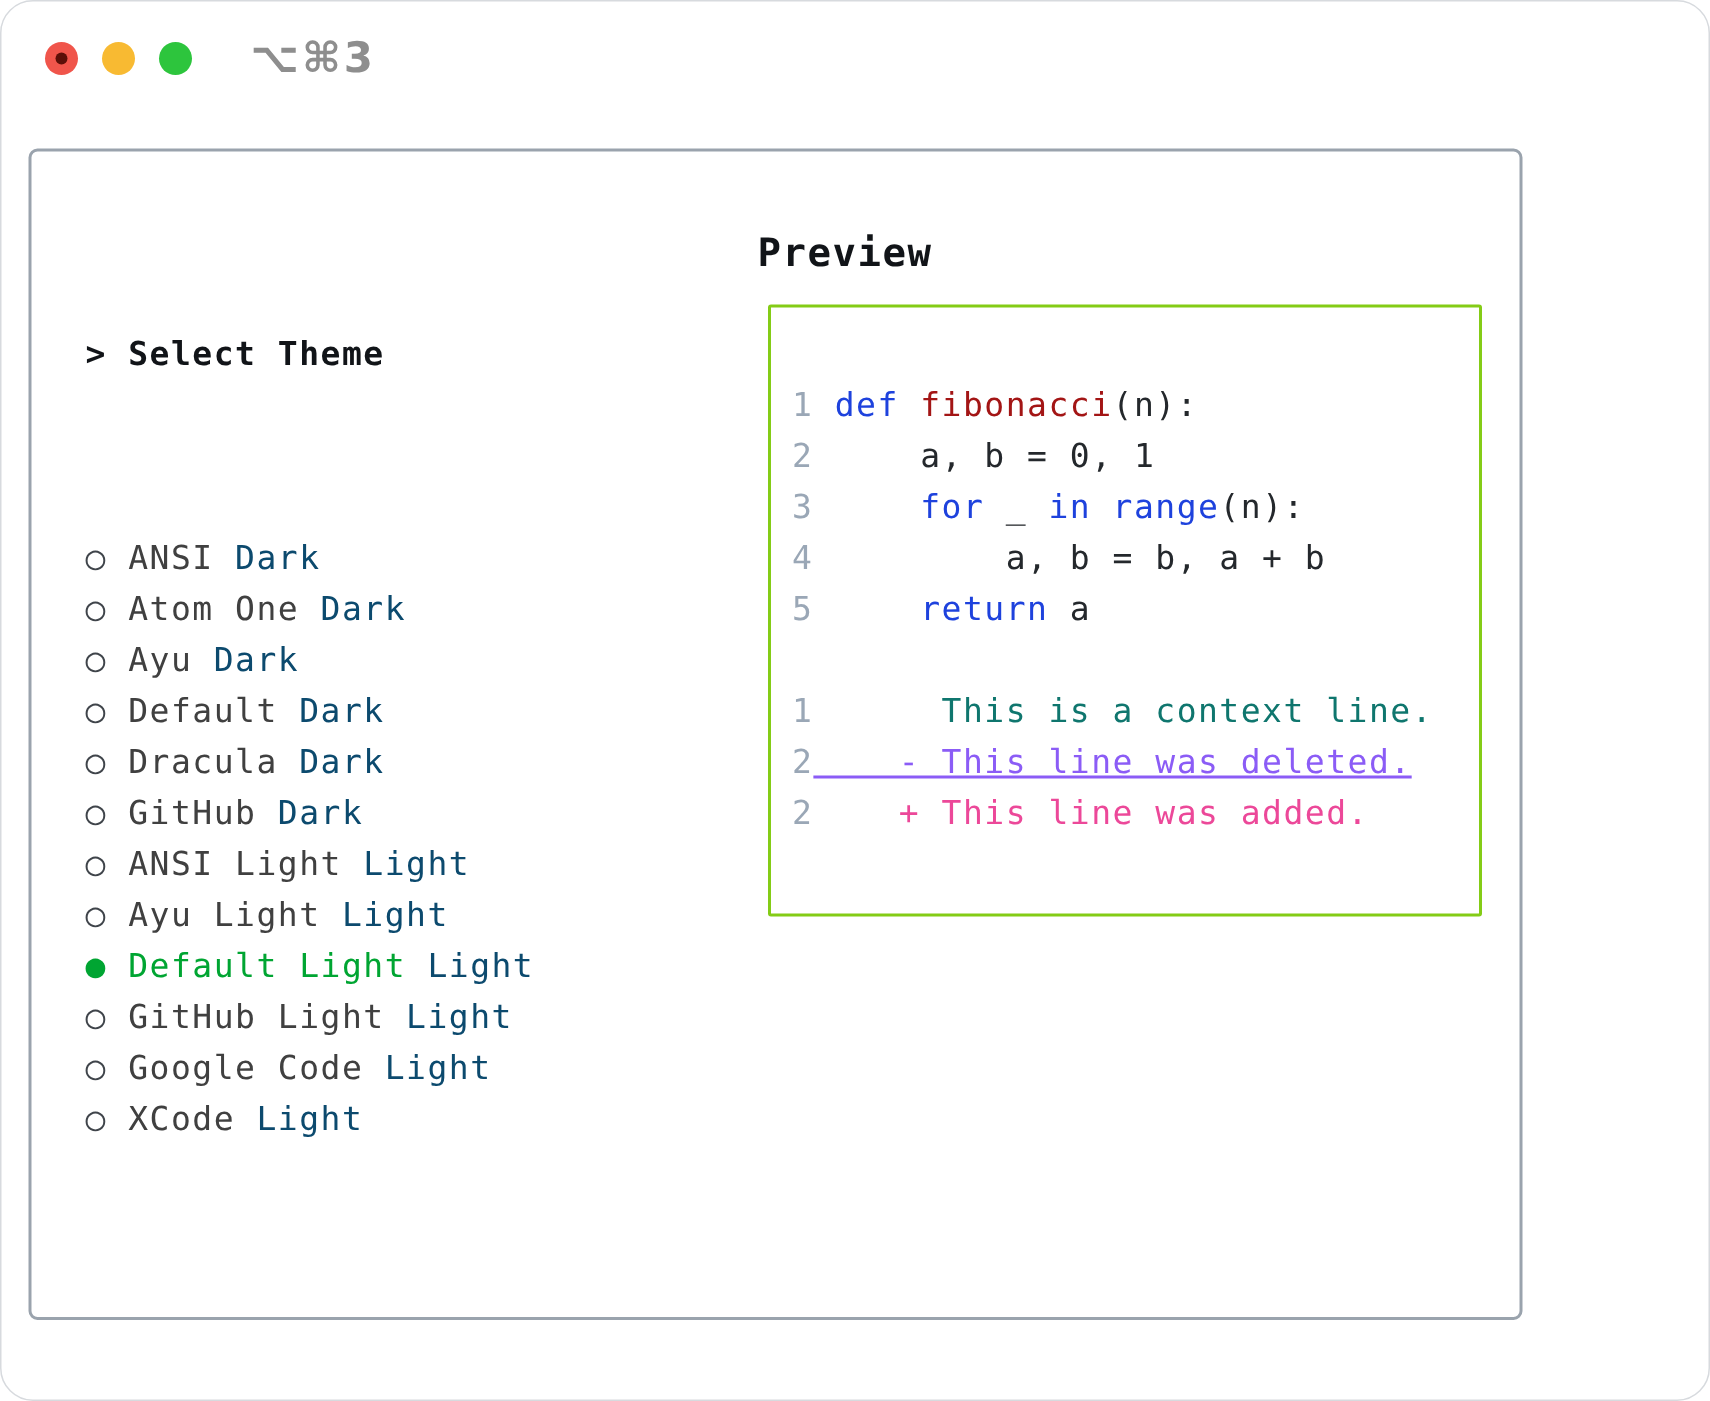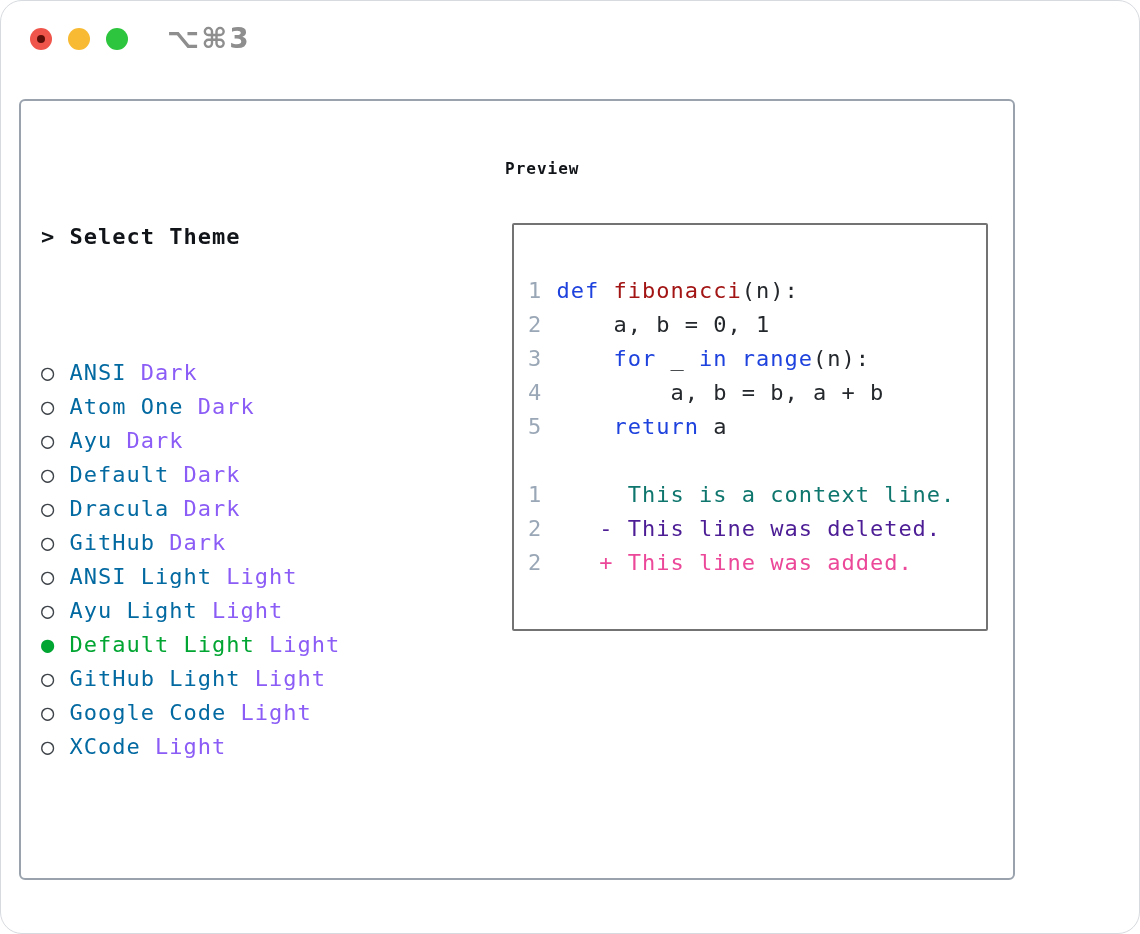--- a/index.html
+++ b/index.html
@@ -31,46 +31,46 @@
 
   
   .panel {
     position:absolute; left:18px; top:98px; width:996px; height:781px;
     border:2px solid #9aa3ad; border-radius:6px; background:#ffffff;
   }
 
   .mono { font-size:22px; line-height:34px; letter-spacing:1px; white-space:pre; }
 
   .left-col { position:absolute; left:20px; top:51px; }
-  .row { height:34px; white-space:pre; }
+  .row { height:34px; white-space:pre;margin-left:16px; }
   .spacer { height:34px; }
 
-  .c-text   { color:#0369a1; }
+  .c-text   { color:#404040; }
   .c-bold   { color:#111418; font-weight:bold; }
-  .c-muted  { color:#8b5cf6; }
+  .c-muted  { color:#0c4a6e; }
   .c-marker { color:#3f444a; }
   .c-sel    { color:#00a532; }
   .c-kw     { color:#1e42dd; }
   .c-fn     { color:#a31515; }
   .c-pl     { color:#24282c; }
   .c-num    { color:#9aa7b6; }
   .c-ctx    { color:#0f766e; }
-  .c-del    { color:#4c1d95; }
+  .c-del    { color:#8b5cf6;text-decoration:underline; }
   .c-add    { color:#ec4899; }
 
   
   .preview-heading {
     position:absolute; left:484px; top:51px;
-    font-size:16px; line-height:34px; letter-spacing:1px;
+    font-size:26px; line-height:34px; letter-spacing:1px;
     font-weight:bold; color:#111418; white-space:pre;
   }
   .preview-box {
     position:absolute; left:491px; top:102px; width:476px; height:408px;
-    border:2px solid #737373; border-radius:2px; background:#ffffff;
-    padding:49px 0 0 14px; overflow:hidden;margin-top:20px;
+    border:2px solid #84cc16; border-radius:2px; background:#ffffff;
+    padding:49px 0 0 14px; overflow:hidden;
   }
   .code-line { height:34px; white-space:pre; font-size:22px; line-height:34px; letter-spacing:1px; }
 </style>
 </head>
 <body>
 
 <div class="window">
 
   <div class="titlebar">
     <span class="light red">

